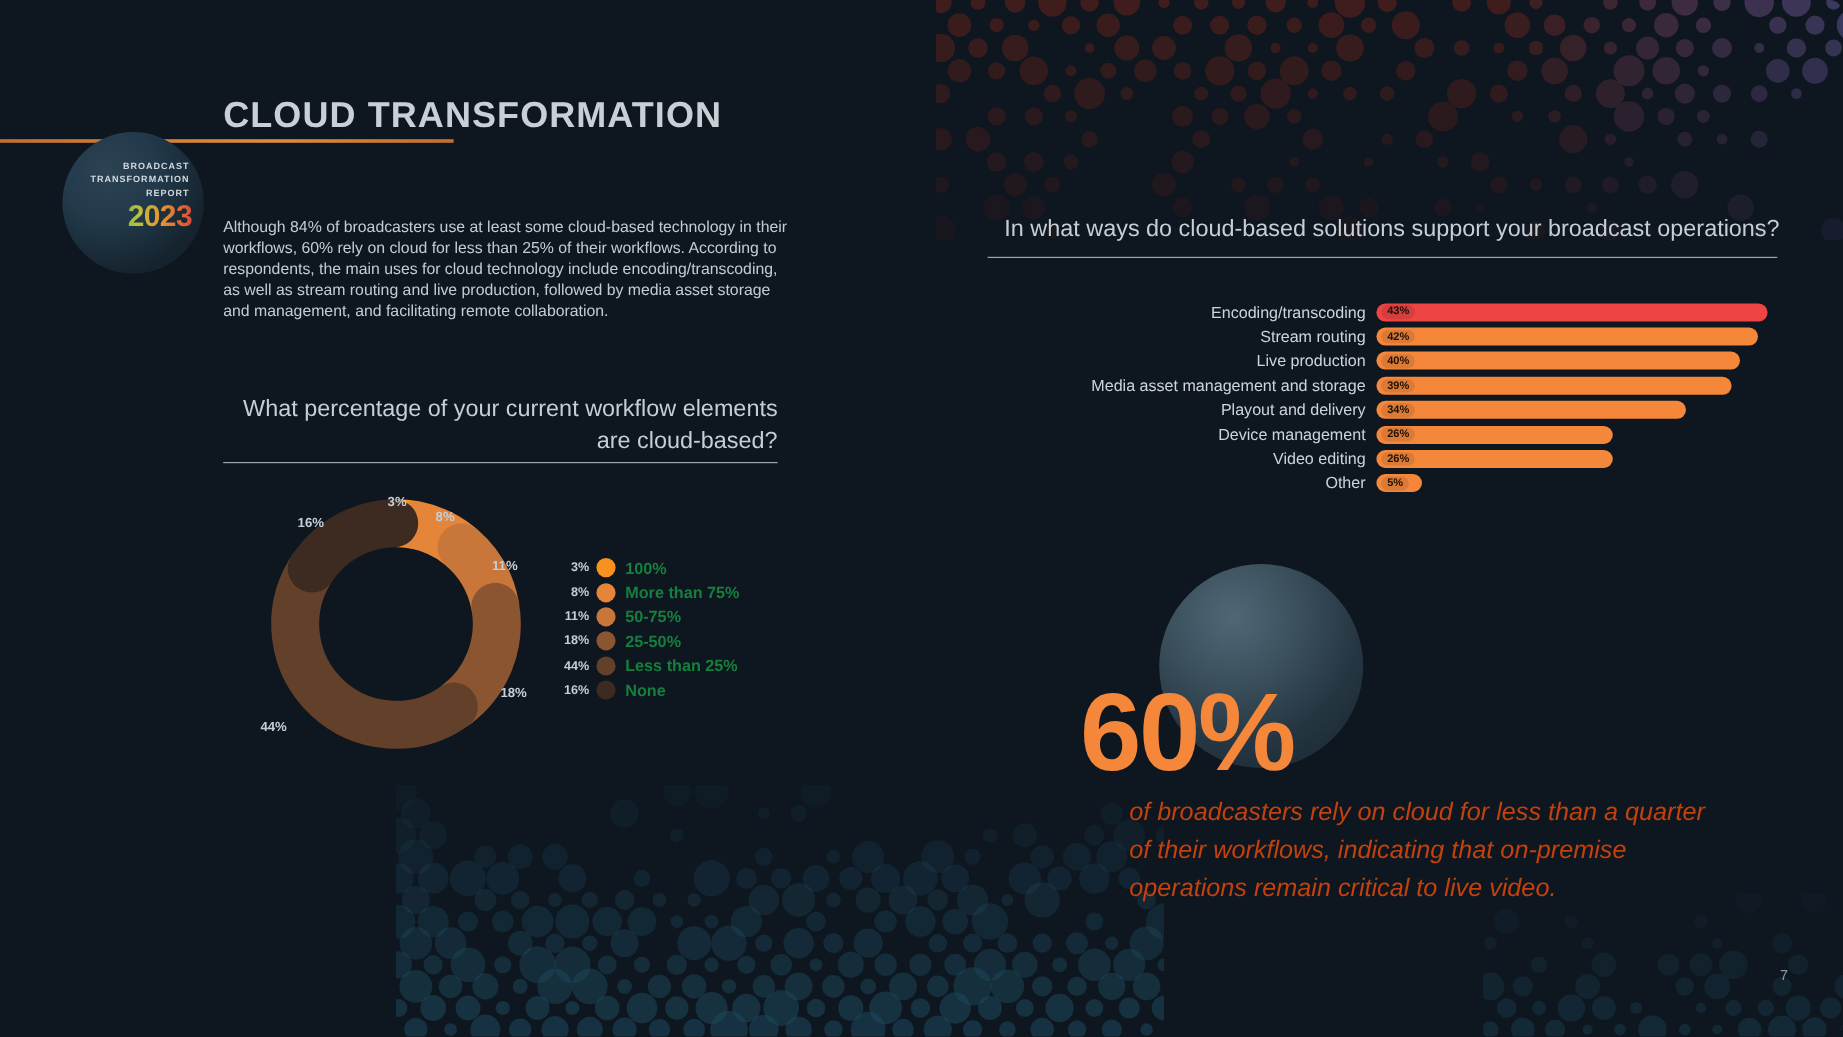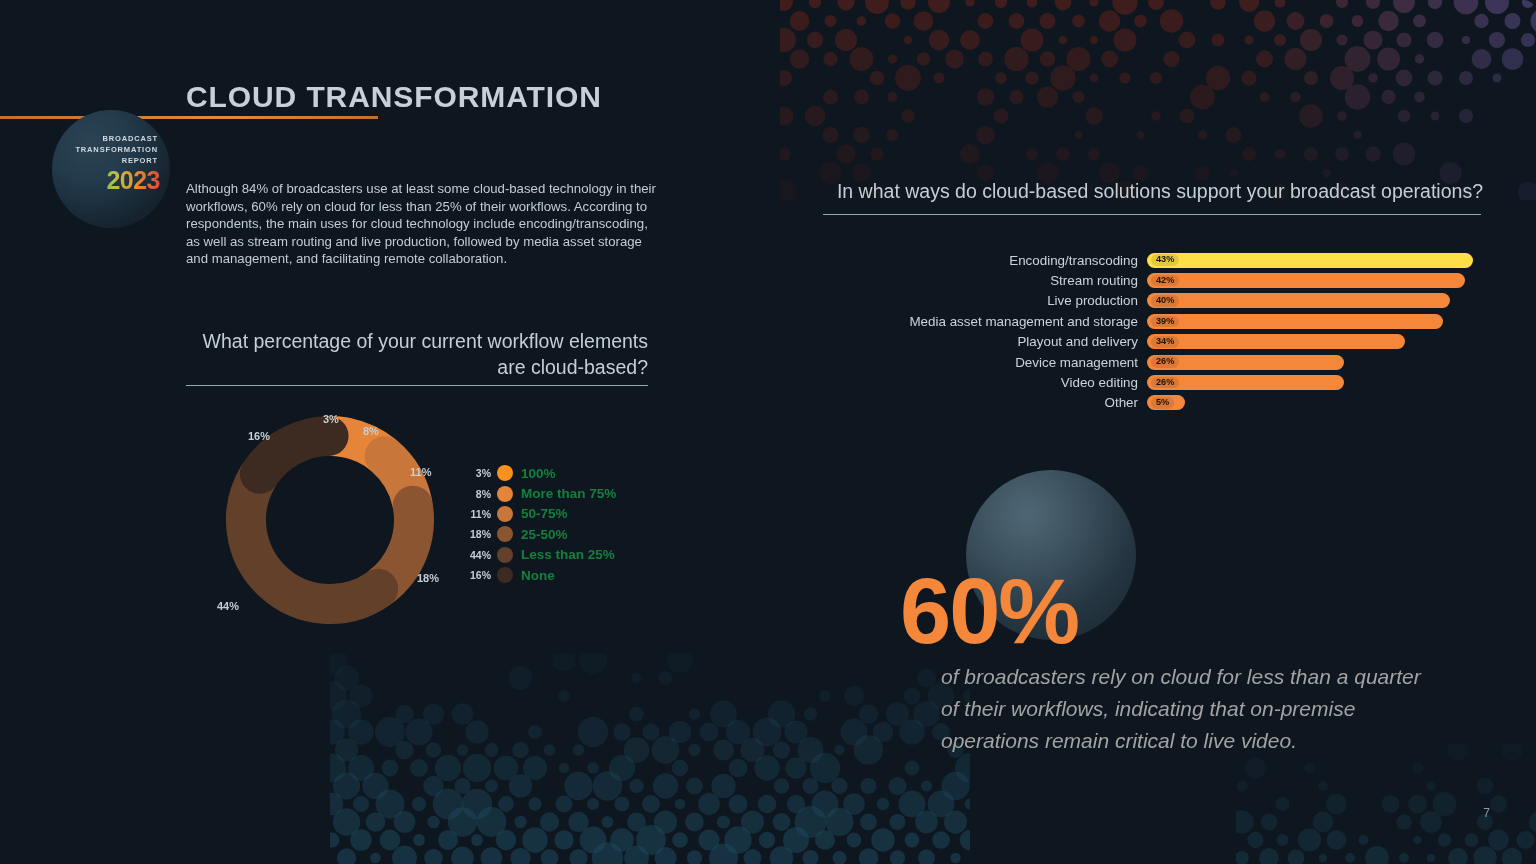--- a/index.html
+++ b/index.html
@@ -103,21 +103,21 @@
   #callout-sphere{
     position:absolute;left:966px;top:470px;width:170px;height:170px;border-radius:50%;
     background:radial-gradient(circle at 36% 26%, #4f6775 0%, #3d525f 30%, #253642 64%, #17242d 100%);
   }
   #callout-big{
     position:absolute;left:900px;top:565px;
     font-size:92px;font-weight:bold;letter-spacing:-2px;color:#f5873a;line-height:1;
   }
   #callout-text{
     position:absolute;left:941px;top:661px;width:480px;
-    font-size:21px;line-height:32px;font-style:italic;color:#a3a3a3;
+    font-size:21px;line-height:32px;font-style:italic;color:#c2410c;
   }
 
   
   #page-number{
     position:absolute;right:46px;bottom:44px;
     font-size:12px;color:#8d99a2;
   }
 </style>
 </head>
 <body>
@@ -604,21 +604,21 @@
       </div>
     </div>
 
   <div id="q-bars">In what ways do cloud-based solutions support your broadcast operations?</div>
   <div id="q-bars-rule"></div>
 
   <div id="bars">
       <div class="bar-row">
         <div class="bar-label">Encoding/transcoding</div>
         <div class="bar-track">
-          <div class="bar-fill" style="width: 95.5556%; background: #fde047;">
+          <div class="bar-fill" style="width: 95.5556%; background: #ef4444;">
             <span class="bar-value">43%</span>
           </div>
         </div>
       </div>
       <div class="bar-row">
         <div class="bar-label">Stream routing</div>
         <div class="bar-track">
           <div class="bar-fill" style="width: 93.3333%; background: rgb(245, 135, 58);">
             <span class="bar-value">42%</span>
           </div>

